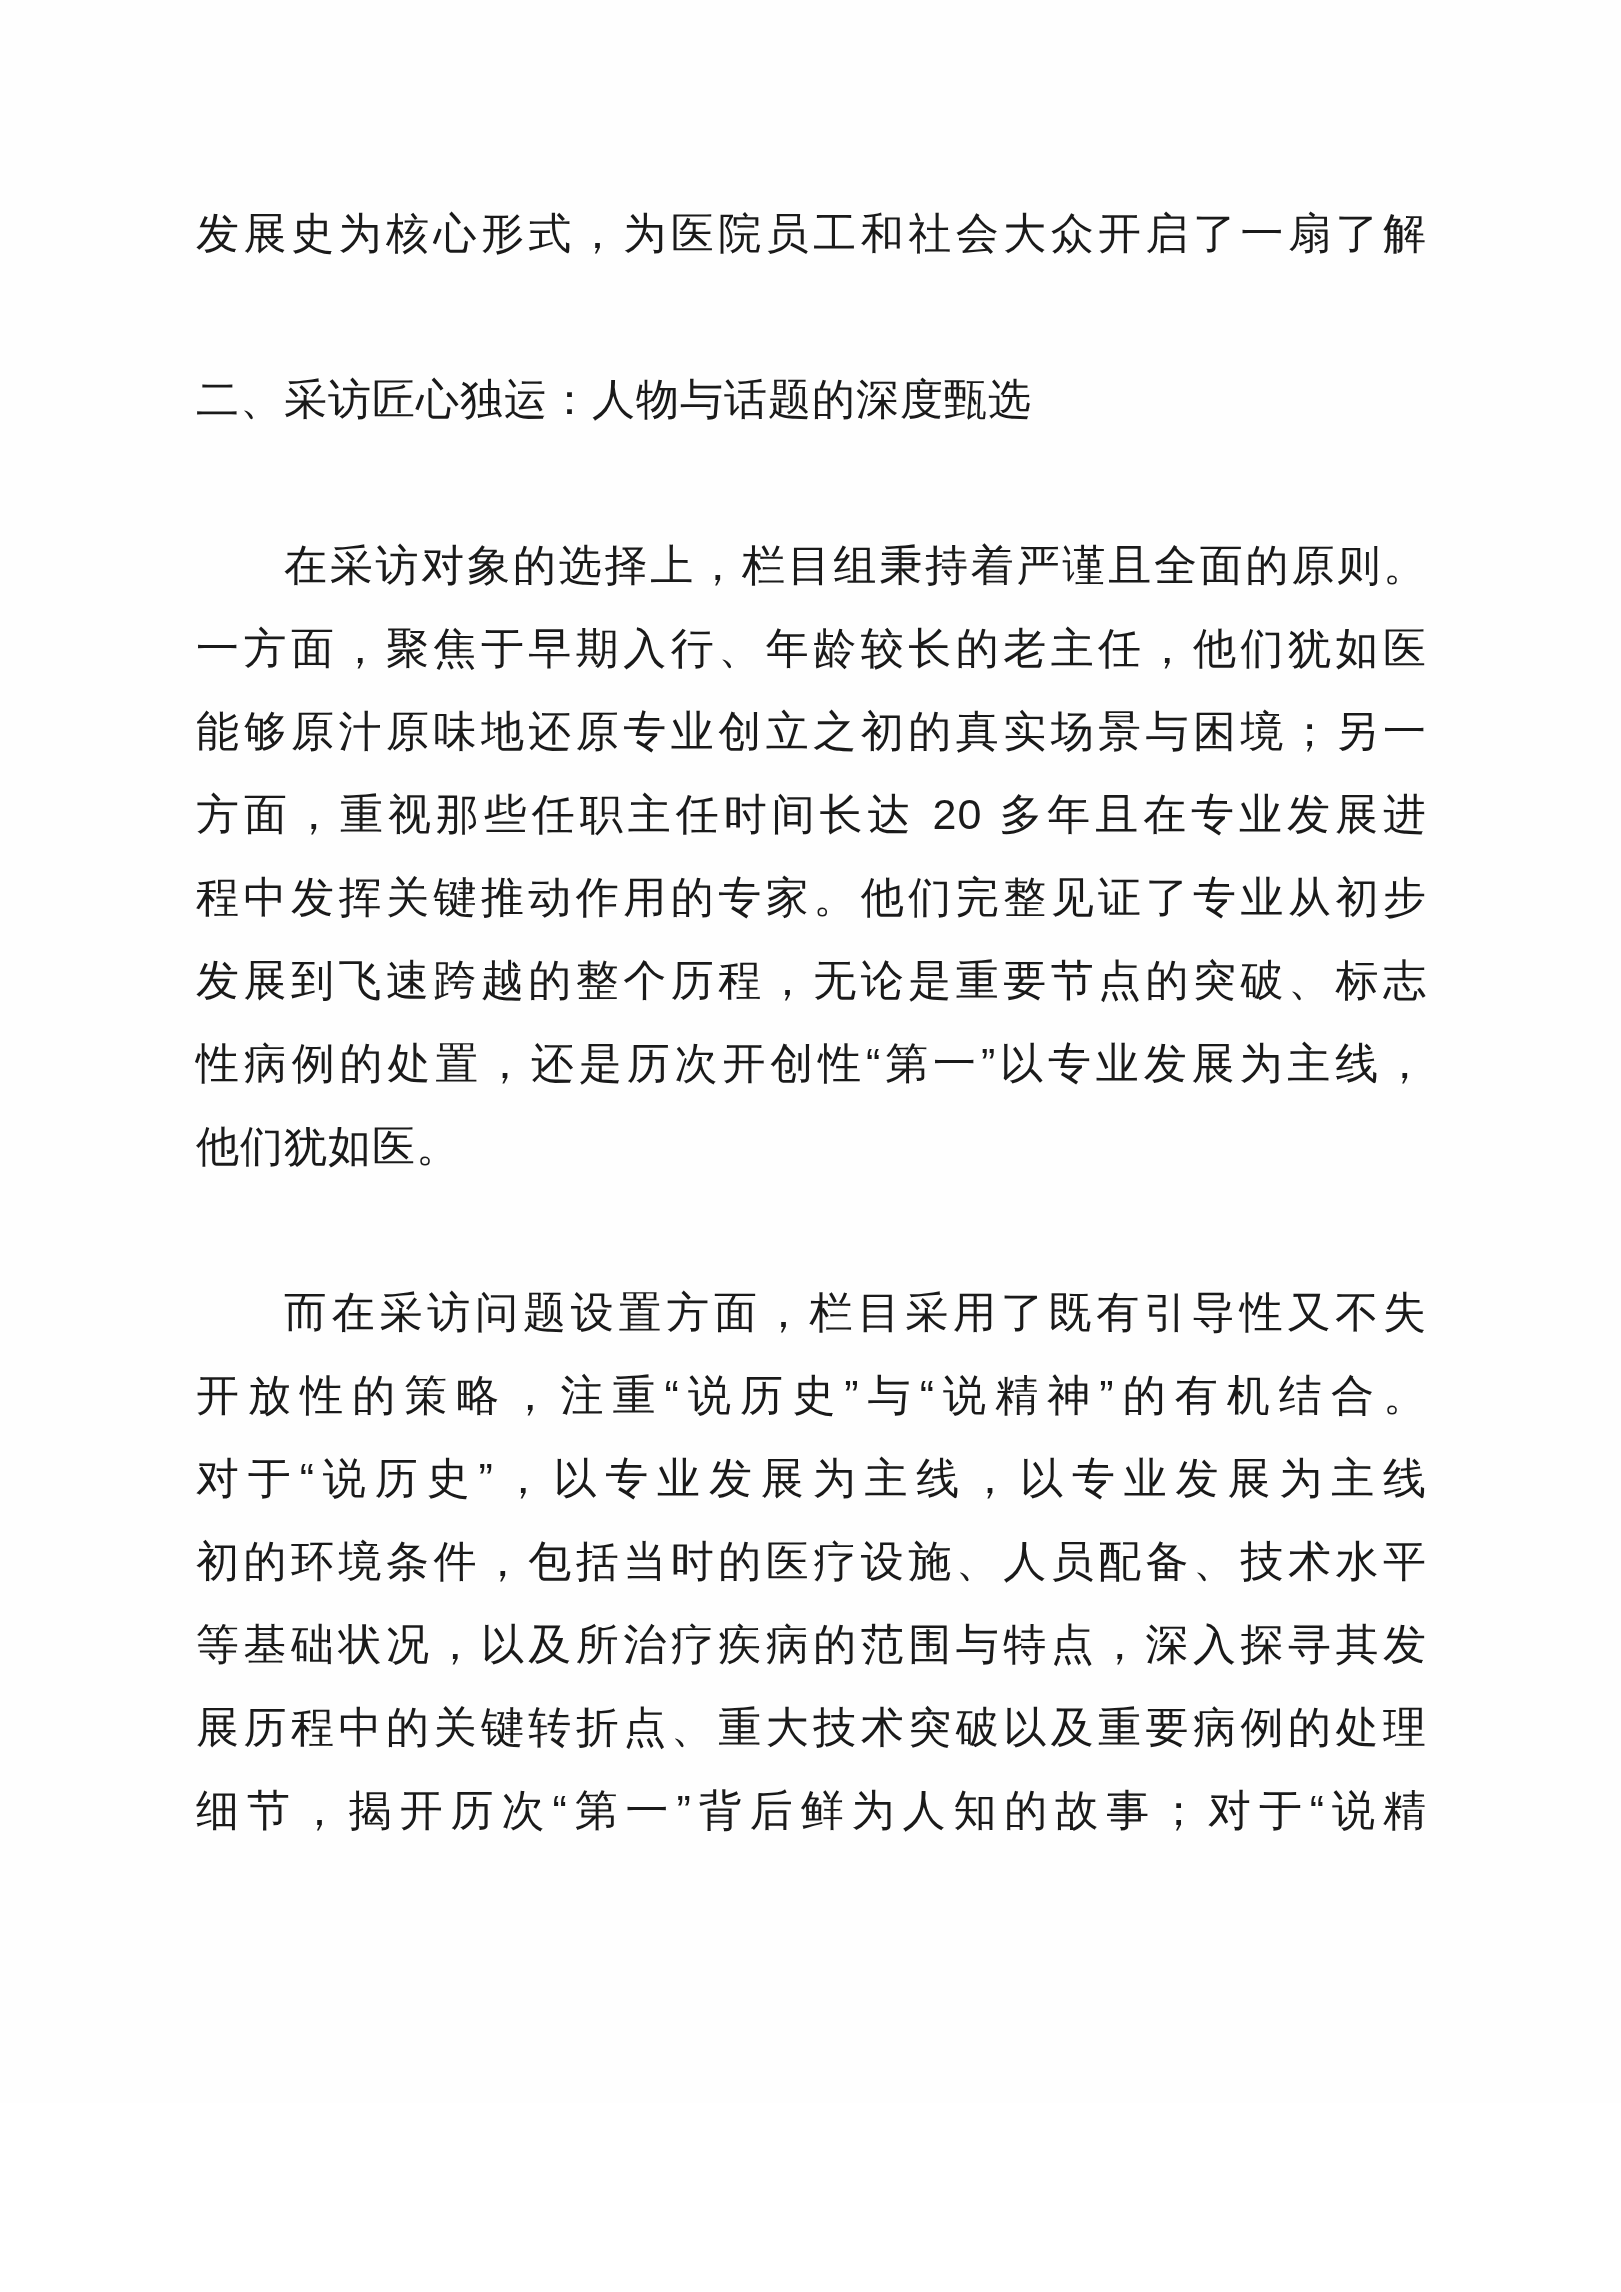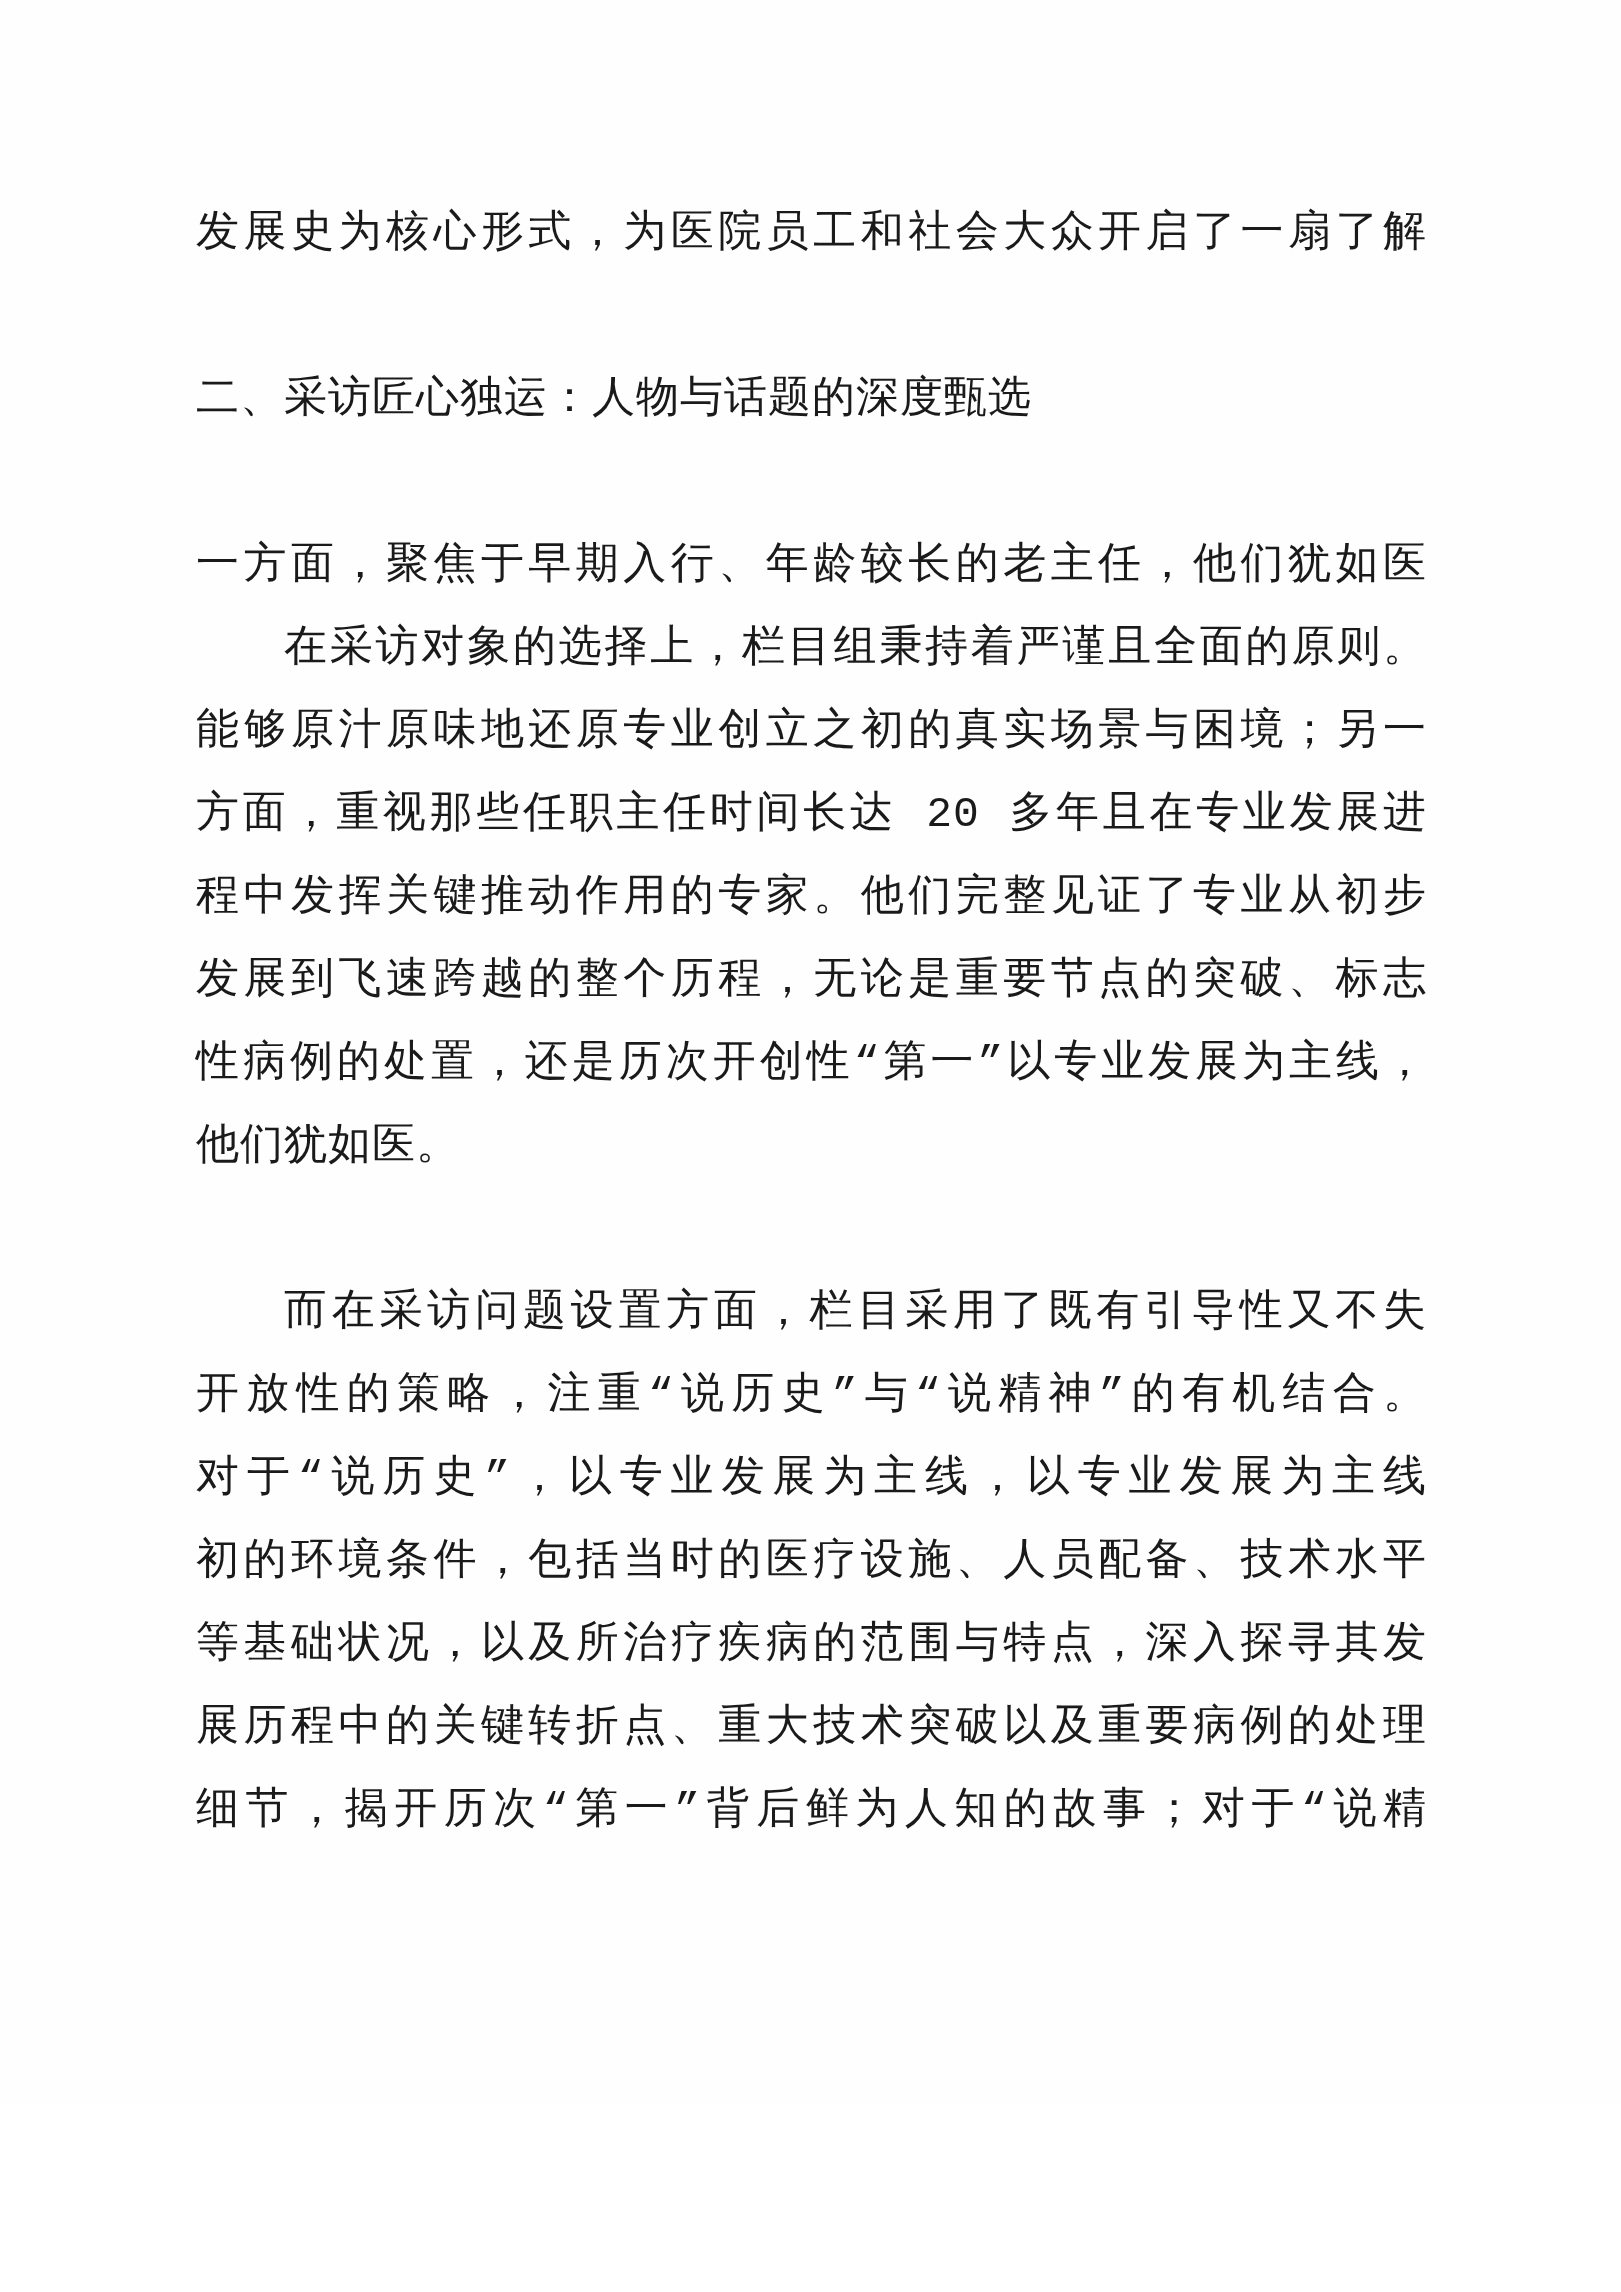--- a/index.html
+++ b/index.html
@@ -7,21 +7,21 @@
     padding: 0;
     background: #ffffff;
   }
   .page {
     position: relative;
     width: 1621px;
     height: 2103px;
     background: #fefefefe;
     background: #fefefe;
     overflow: hidden;
-    font-family: Liberation Mono, monospace;
+    font-family: Liberation Sans, sans-serif;
   }
   .content {
     position: absolute;
     left: 196px;
     top: 192px;
     width: 1231px;
     color: #1a1a1a;
   }
   .paragraph { margin: 0; }
   .paragraph.spaced { margin-top: 83px; }
@@ -48,22 +48,22 @@
 
 <div class="page">
   <div class="content">
       <div class="paragraph">
         <div class="line fill">发展史为核心形式，为医院员工和社会大众开启了一扇了解</div>
       </div>
       <div class="paragraph spaced">
         <div class="line">二、采访匠心独运：人物与话题的深度甄选</div>
       </div>
       <div class="paragraph spaced">
+        <div class="line fill indent">在采访对象的选择上，栏目组秉持着严谨且全面的原则。</div>
         <div class="line fill">一方面，聚焦于早期入行、年龄较长的老主任，他们犹如医</div>
-        <div class="line fill indent">在采访对象的选择上，栏目组秉持着严谨且全面的原则。</div>
         <div class="line fill">能够原汁原味地还原专业创立之初的真实场景与困境；另一</div>
         <div class="line fill">方面，重视那些任职主任时间长达 20 多年且在专业发展进</div>
         <div class="line fill">程中发挥关键推动作用的专家。他们完整见证了专业从初步</div>
         <div class="line fill">发展到飞速跨越的整个历程，无论是重要节点的突破、标志</div>
         <div class="line fill">性病例的处置，还是历次开创性“第一”以专业发展为主线，</div>
         <div class="line">他们犹如医。</div>
       </div>
       <div class="paragraph spaced">
         <div class="line fill indent">而在采访问题设置方面，栏目采用了既有引导性又不失</div>
         <div class="line fill">开放性的策略，注重“说历史”与“说精神”的有机结合。</div>

